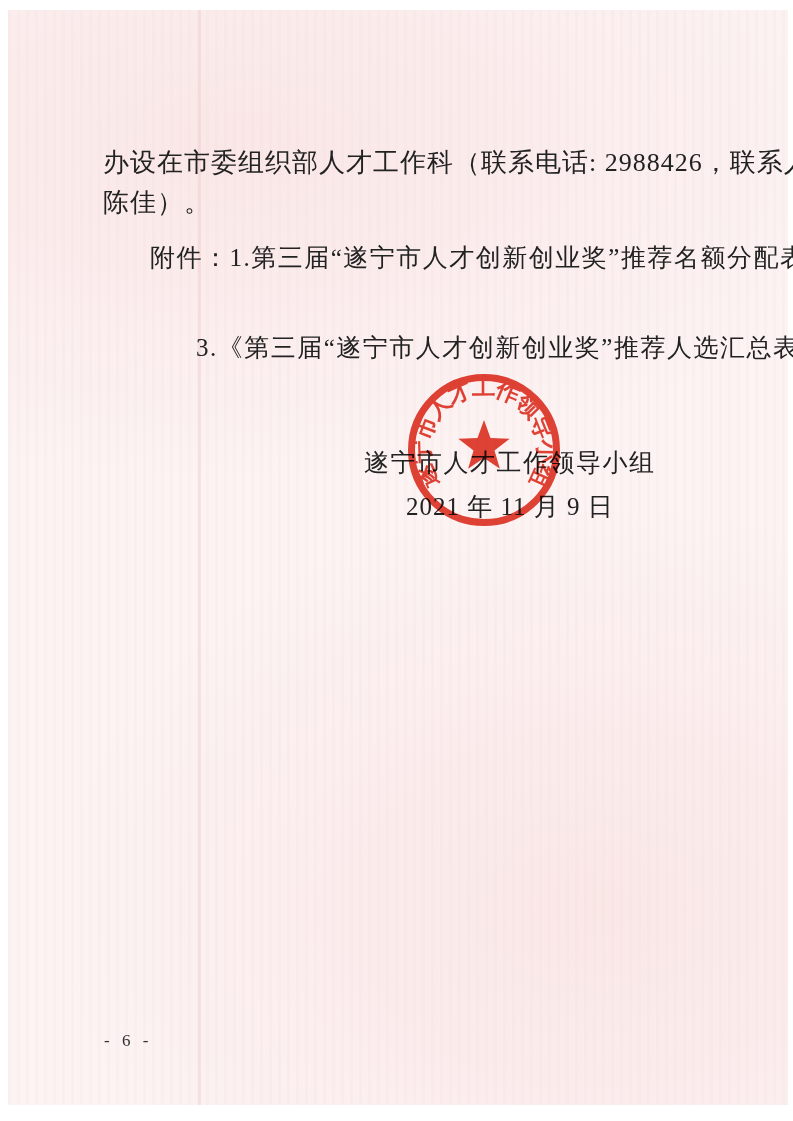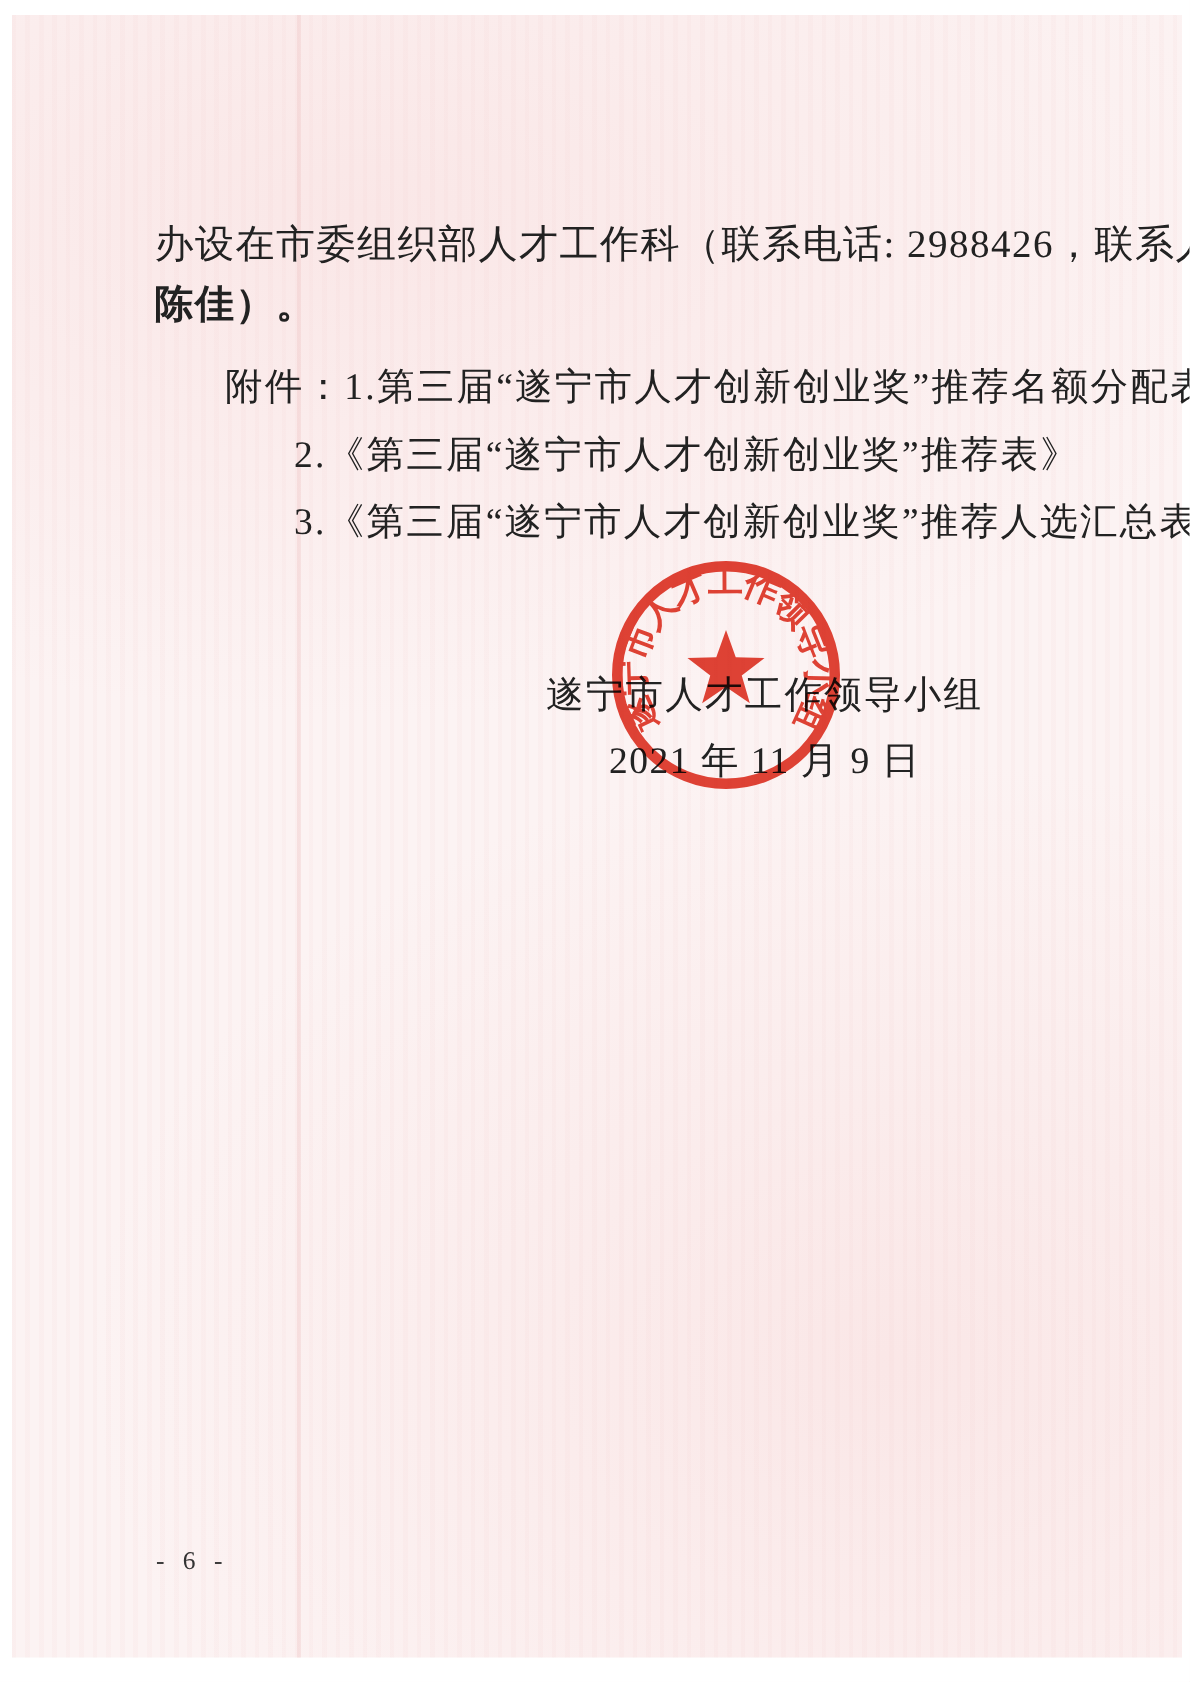--- a/index.html
+++ b/index.html
@@ -33,21 +33,21 @@
   .txt {
     position: absolute;
     color: #222222;
     white-space: nowrap;
   }
   .body-line {
     font-size: 26px;
     letter-spacing: 1px;
   }
   #body-line-1 { left: 95px;  top: 109px; }
-  #body-line-2 { left: 95px;  top: 149px; font-weight: bold; }
+  #body-line-2 { left: 95px;  top: 149px; }
   .att-line {
     font-size: 25px;
     letter-spacing: 1.5px;
   }
   #att-line-1 { left: 142px; top: 231px; }
   #att-line-2 { left: 188px; top: 276px; }
   #att-line-3 { left: 188px; top: 321px; }
   .sig-org {
     left: 356px;
     top: 436px;
@@ -88,21 +88,20 @@
   <div class="paper">
 
     <p class="txt body-line" id="body-line-1">办设在市委组织部人才工作科（联系电话: 2988426，联系人: 刘浪、</p>
 
     <p class="txt body-line" id="body-line-2">陈佳）。</p>
 
     <div class="txt att-line" id="att-line-1">
       <span>附件：</span><span>1.第三届“遂宁市人才创新创业奖”推荐名额分配表</span>
     </div>
 
-    <div class="txt att-line" id="att-line-2">2.《第三届“遂宁市人才创新创业奖”推荐表》</div>
 
     <div class="txt att-line" id="att-line-3">3.《第三届“遂宁市人才创新创业奖”推荐人选汇总表》</div>
 
     <div class="txt sig-org">遂宁市人才工作领导小组</div>
 
     <div class="txt sig-date">2021 年 11 月 9 日</div>
 
     <svg class="seal" viewBox="-90 -90 180 180" xmlns="http://www.w3.org/2000/svg">
       <circle cx="0" cy="0" r="72.5" fill="none" stroke-width="7" stroke="#df3526"></circle>
       <polygon points="0,-30 6.5,-11.9 25.7,-11.3 10.5,0.4 15.9,18.8 0,8 -15.9,18.8 -10.5,0.4 -25.7,-11.3 -6.5,-11.9" fill="#df3526"></polygon>

